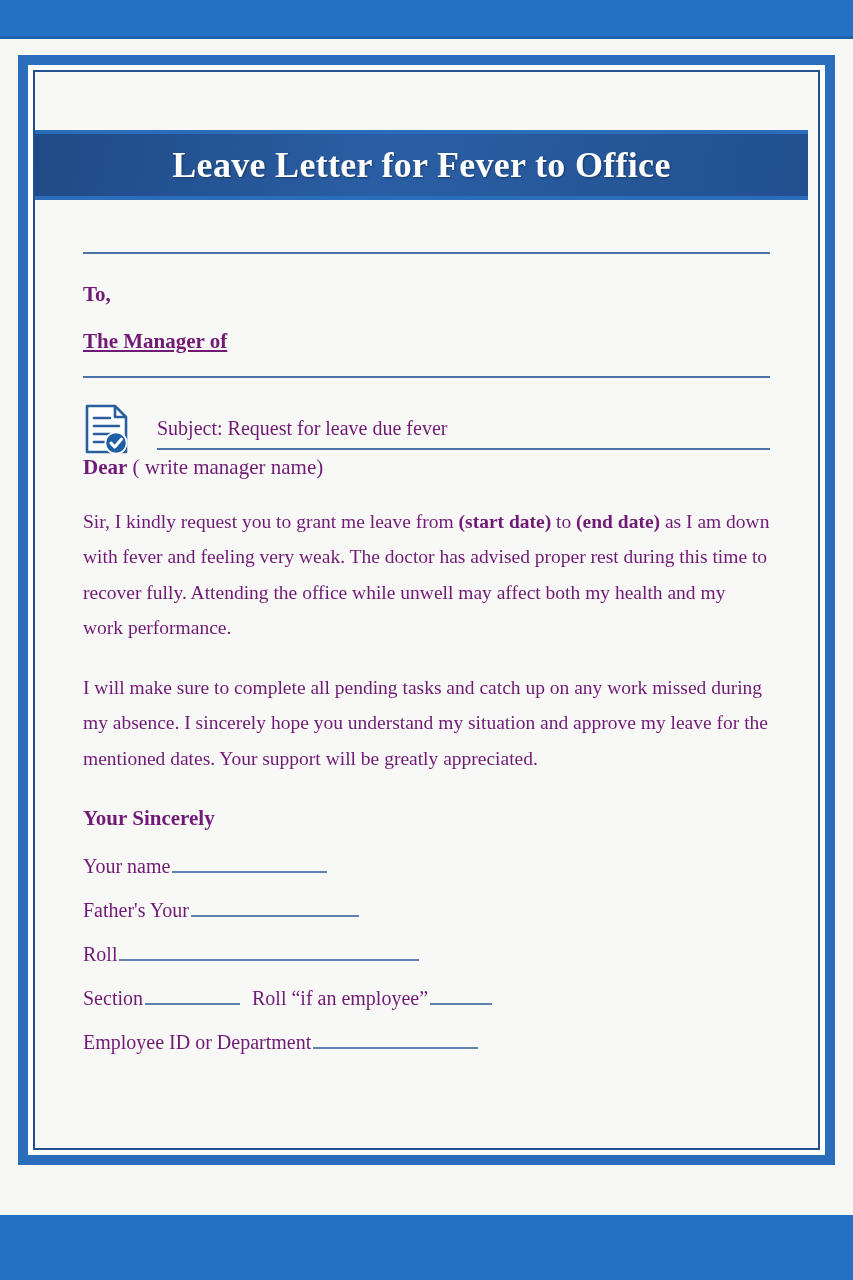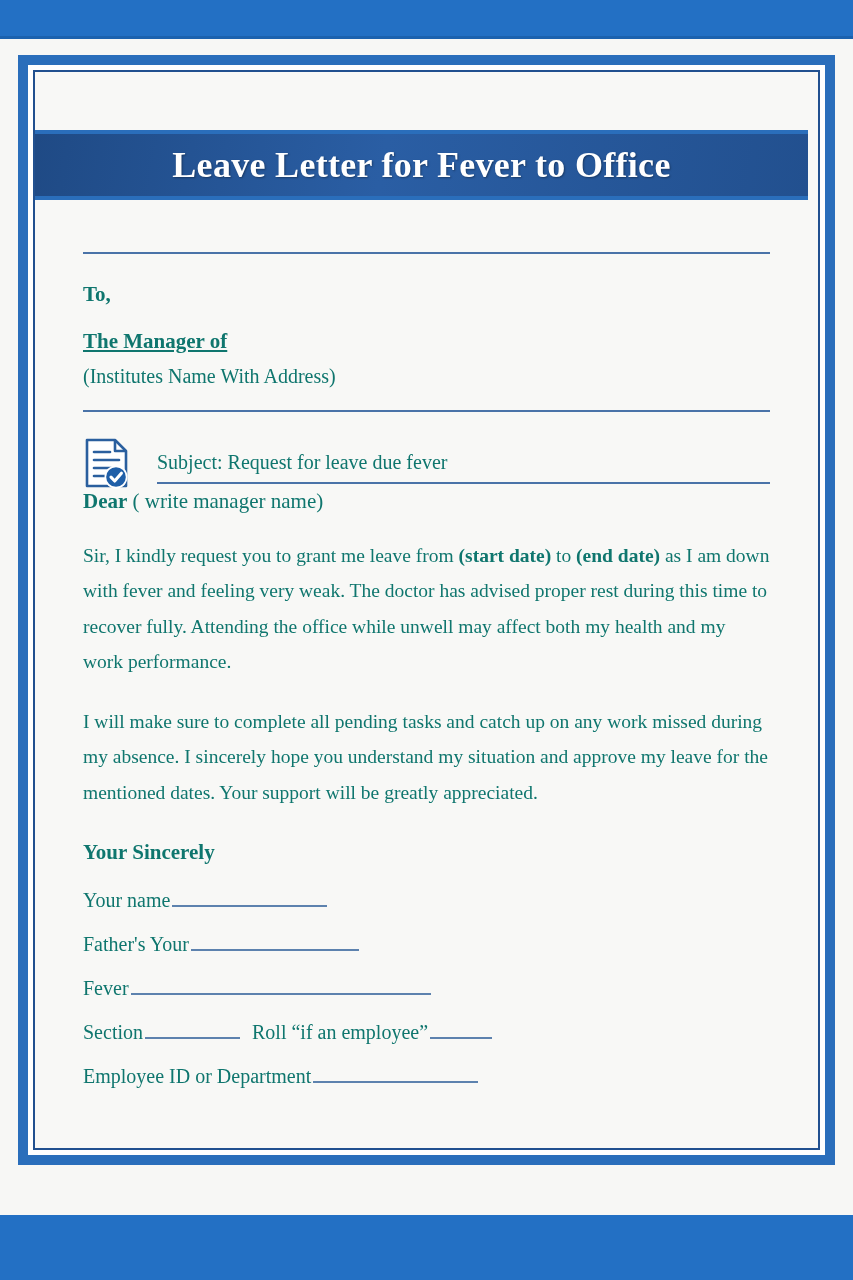--- a/index.html
+++ b/index.html
@@ -95,21 +95,21 @@
   }
 
   
   .letter {
     position: absolute;
     left: 0;
     right: 0;
     top: 140px;
     bottom: 0;
     padding: 0 48px;
-    color: #0f766e;
+    color: #701a75;
   }
 
   .rule {
     height: 2px;
     background: #4a73a8;
     margin: 0;
   }
   .rule-top { margin-top: 40px; }
   .rule-address { margin-top: 22px; }
 
@@ -216,21 +216,20 @@
       </div>
 
       <div class="letter">
 
         <div class="rule rule-top"></div>
 
         <div class="to-line">To,</div>
 
         <div class="manager-line">The Manager of</div>
 
-        <div class="institute-line">(Institutes Name With Address)</div>
 
         <div class="rule rule-address"></div>
 
         <div class="subject-row">
           <svg class="doc-icon" viewBox="0 0 48 52">
             <path d="M4 3 H32 L43 14 V49 H4 Z" fill="#ffffff" stroke="#2a5f9e" stroke-width="2.6" stroke-linejoin="round"></path>
             <path d="M32 3 V14 H43" fill="none" stroke="#2a5f9e" stroke-width="2.6" stroke-linejoin="round"></path>
             <line x1="11" y1="15" x2="27" y2="15" stroke="#2a5f9e" stroke-width="2.6" stroke-linecap="round"></line>
             <line x1="11" y1="23" x2="36" y2="23" stroke="#2a5f9e" stroke-width="2.6" stroke-linecap="round"></line>
             <line x1="11" y1="31" x2="36" y2="31" stroke="#2a5f9e" stroke-width="2.6" stroke-linecap="round"></line>
@@ -252,21 +251,21 @@
         <p class="para"><span>Sir, I kindly request you to grant me leave from </span><b>(start date)</b><span> to </span><b>(end date)</b><span> as I am down with fever and feeling very weak. The doctor has advised proper rest during this time to recover fully. Attending the office while unwell may affect both my health and my work performance.</span></p>
 
         <p class="para">I will make sure to complete all pending tasks and catch up on any work missed during my absence. I sincerely hope you understand my situation and approve my leave for the mentioned dates. Your support will be greatly appreciated.</p>
 
         <div class="sincerely">Your Sincerely</div>
 
         <div class="fill-row"><span>Your name</span><span class="blank b-name"></span></div>
 
         <div class="fill-row tight"><span>Father's Your</span><span class="blank b-father"></span></div>
 
-        <div class="fill-row tight"><span>Fever</span><span class="blank b-roll"></span></div>
+        <div class="fill-row tight"><span>Roll</span><span class="blank b-roll"></span></div>
 
         <div class="fill-row tight"><span>Section</span><span class="blank b-section"></span>&nbsp;&nbsp;<span>Roll “if an employee”</span><span class="blank b-emp"></span></div>
 
         <div class="fill-row tight"><span>Employee ID or Department</span><span class="blank b-dept"></span></div>
 
       </div>
     </div>
   </div>
 </div>
 

